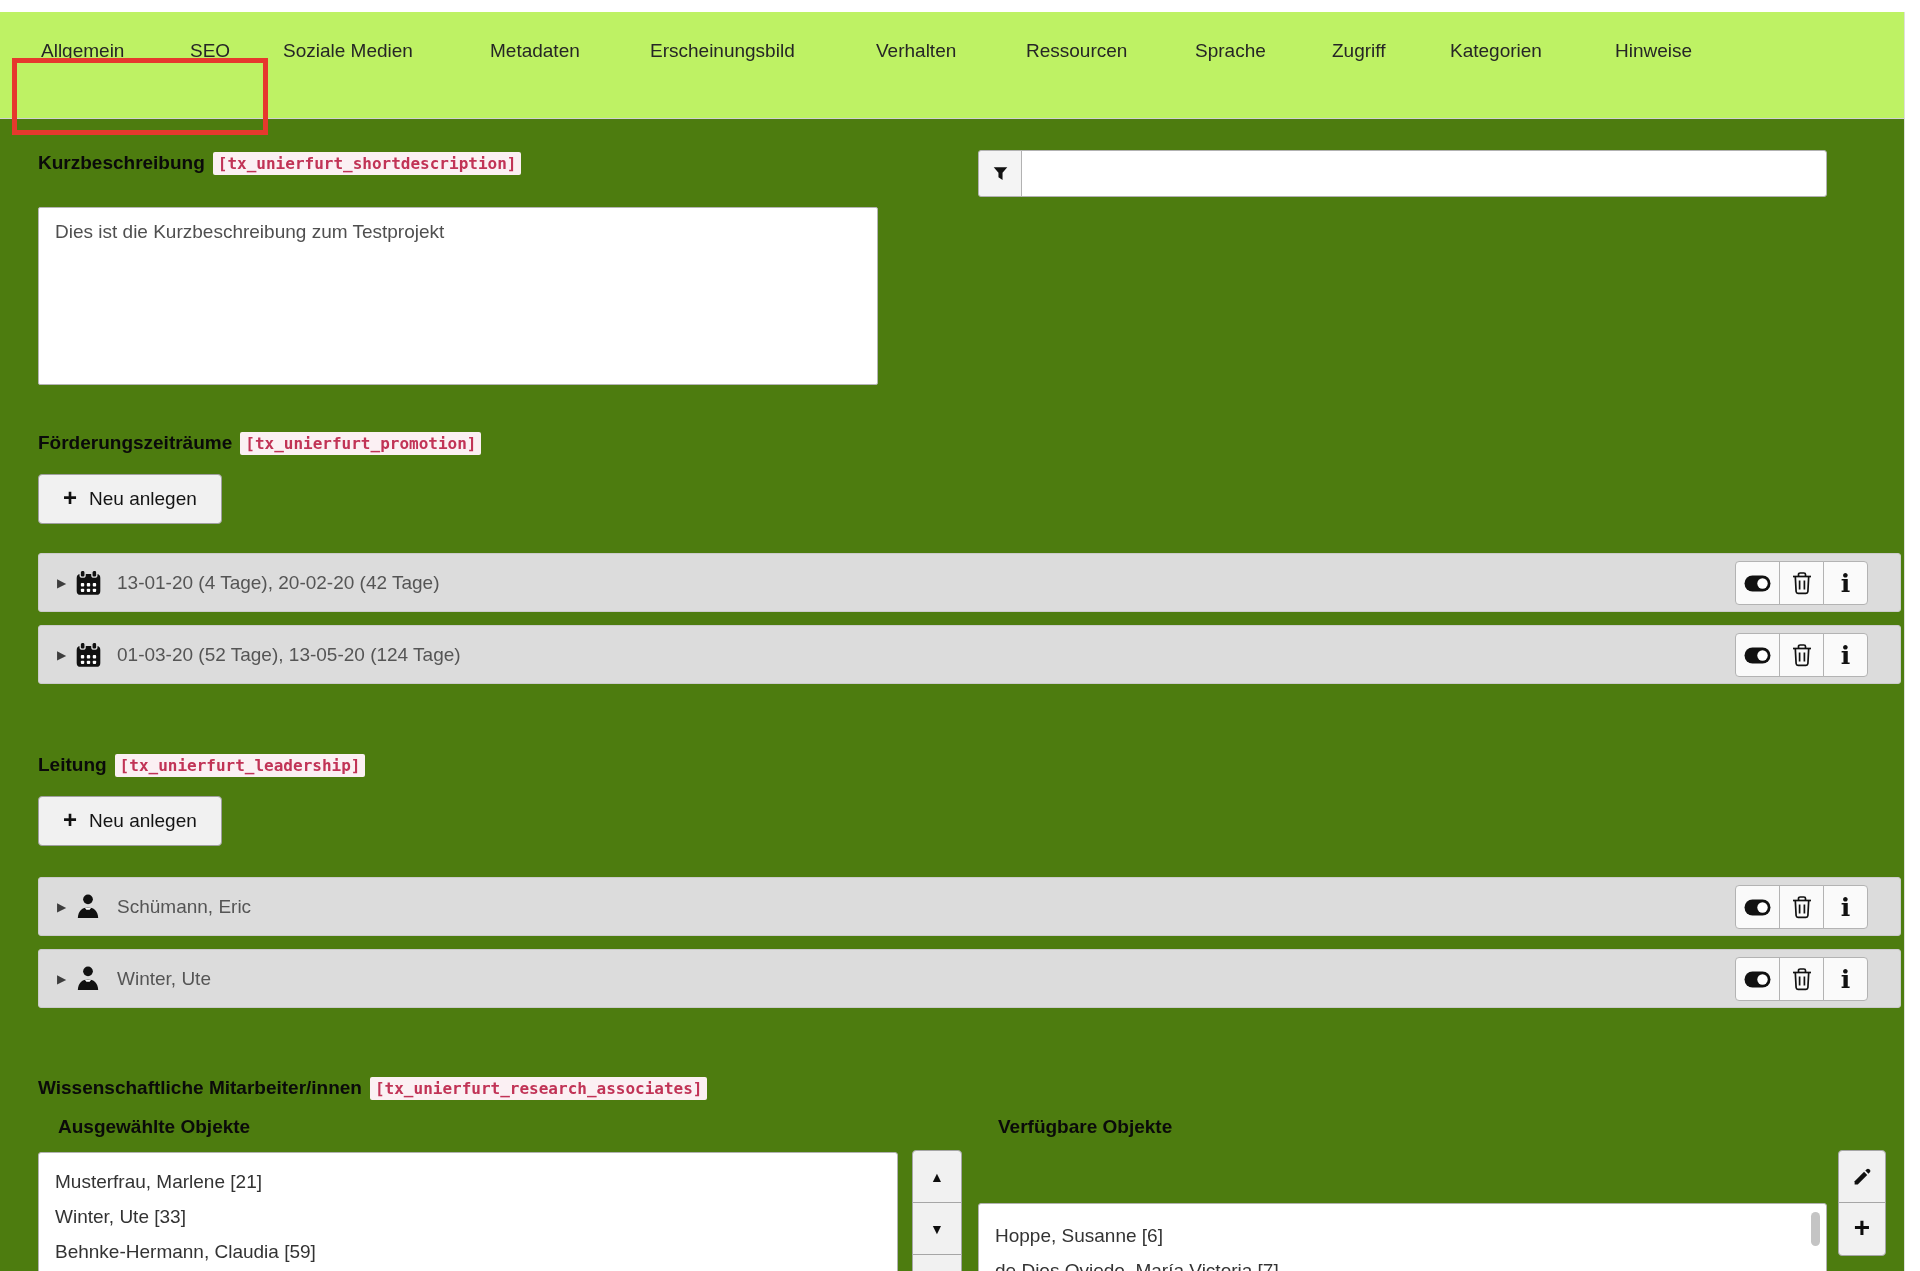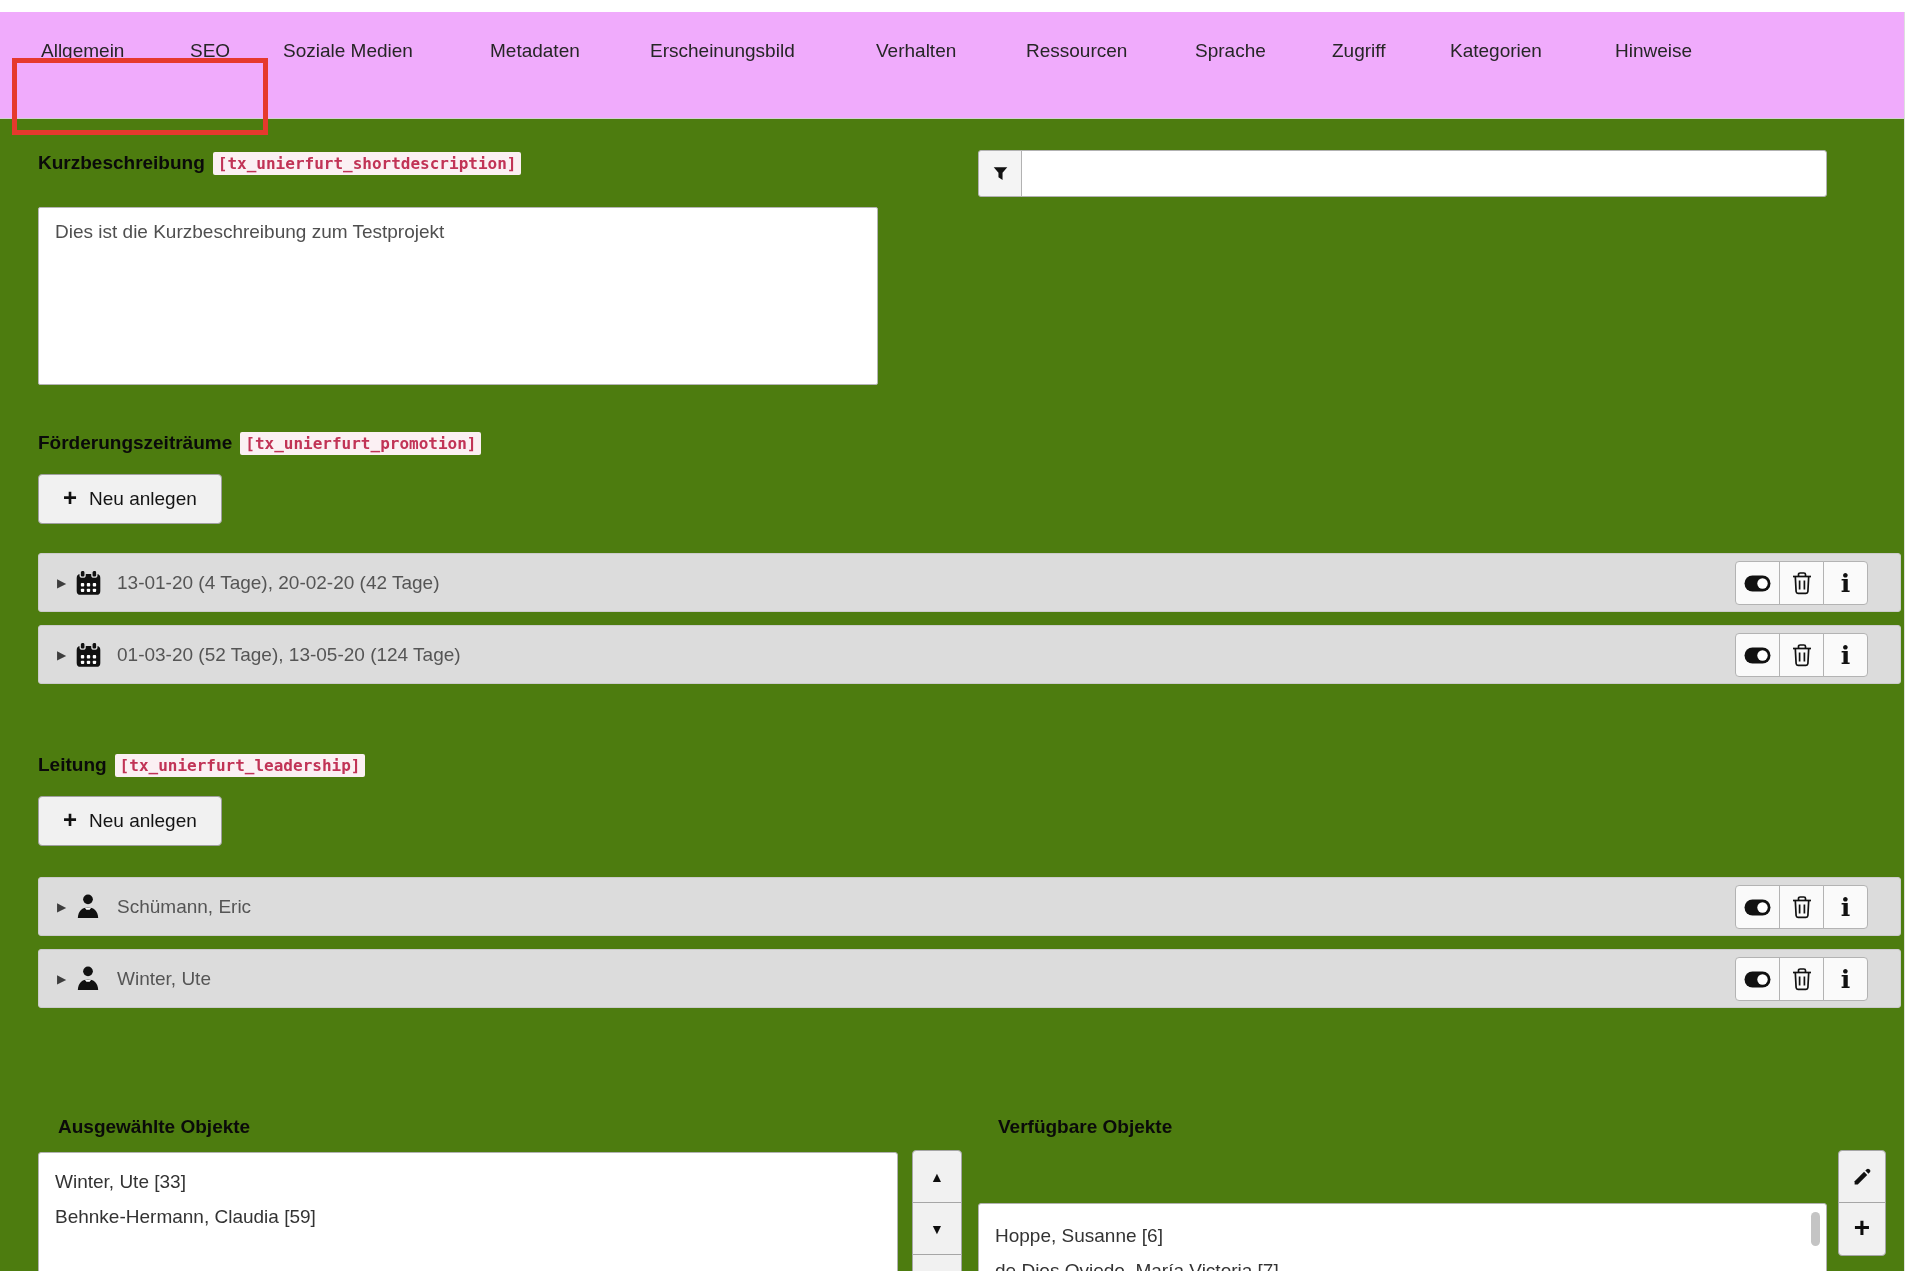--- a/index.html
+++ b/index.html
@@ -2,21 +2,21 @@
 <html><head>
 <meta charset="utf-8">
 <style>
   html,body{margin:0;padding:0;background:#fff;}
   .canvas{
     position:relative;width:1920px;height:1271px;overflow:hidden;
     font-family:"Liberation Sans",sans-serif;background:#fff;
   }
   
   .tabband{position:absolute;left:0;top:12px;width:1905px;height:107px;
-    background:#f0abfc;border-bottom:1px solid #d2d2d2;box-sizing:border-box;border-right:1px solid #dedede;}
+    background:#bef264;border-bottom:1px solid #d2d2d2;box-sizing:border-box;border-right:1px solid #dedede;}
   .tab1{position:absolute;top:27px;font-size:19px;color:#262626;line-height:24px;cursor:pointer;white-space:nowrap;}
   .active-tab{position:absolute;left:20px;top:66px;width:238px;height:55px;background:#fcfcfc;
     border:1px solid #c3c3c3;border-bottom:none;border-radius:5px 5px 0 0;box-sizing:border-box;
     display:flex;align-items:center;padding-left:25px;font-size:19px;color:#262626;z-index:3;}
   .annotation{position:absolute;left:12px;top:58px;width:256px;height:77px;border:5px solid #e6392d;
     box-sizing:border-box;z-index:4;pointer-events:none;}
   
   .content{position:absolute;left:0;top:119px;width:1905px;height:1152px;background:#4d7c0f;
     box-sizing:border-box;border-right:1px solid #dedede;}
   .field-label{position:absolute;font-size:19px;font-weight:bold;color:#0a0a0a;white-space:nowrap;}
@@ -239,25 +239,29 @@
               <path d="M4.3 5.5l.8 15c.1 1 .9 1.8 1.9 1.8h8c1 0 1.8-.8 1.9-1.8l.8-15"></path>
               <path d="M8.6 9.5v9M13.4 9.5v9"></path>
             </svg>
           </div>
         <div class="abtn">
             <span class="info-glyph">i</span>
           </div>
       </div>
     </div>
 
+    <div class="field-label" style="left:38px;top:958px">
+      <span>Wissenschaftliche Mitarbeiter/innen</span><span class="fkey">[tx_unierfurt_research_associates]</span>
+    </div>
 
     <div class="col-heading" style="left:38px;top:997px">Ausgewählte Objekte</div>
     <div class="col-heading" style="left:978px;top:997px">Verfügbare Objekte</div>
 
     <div class="listbox" style="left:38px;top:1033px;width:860px;height:140px;padding-top:11px">
+      <div class="opt">Musterfrau, Marlene [21]</div>
       <div class="opt">Winter, Ute [33]</div>
       <div class="opt">Behnke-Hermann, Claudia [59]</div>
     </div>
 
     <div class="vgroup" style="left:912px;top:1031px">
       <div class="sbtn">
           <span class="tri">▲</span>
         </div>
       <div class="sbtn">
           <span class="tri">▼</span>

